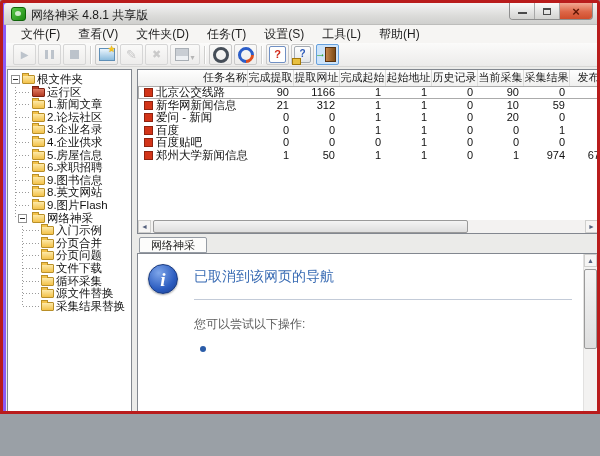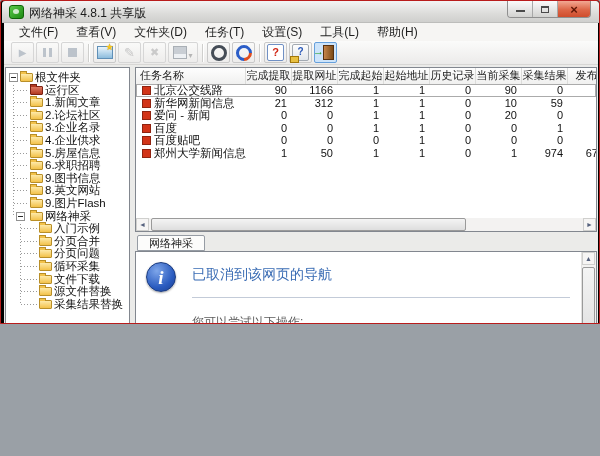--- a/index.html
+++ b/index.html
@@ -1,17 +1,17 @@
 <!DOCTYPE html>
 <html><head>
 <meta charset="utf-8">
 <style>
   html,body{margin:0;padding:0;background:#9aa0a6;font-family:"Liberation Sans","DejaVu Sans",sans-serif;}
   *{box-sizing:border-box;}
-  .window{position:relative;width:600px;height:324px;background:#000000;border:1px solid #b91c1c;border-radius:3px 3px 0 0;overflow:hidden;}
+  .window{position:relative;width:600px;height:414px;background:#8b5cf6;border:3px solid #b91c1c;border-radius:3px 3px 0 0;overflow:hidden;}
   
   .titlebar{position:absolute;left:1px;top:0;width:597px;height:22px;background:linear-gradient(#f4f4f4,#dcdcda 60%,#cfcfcd);border-bottom:1px solid #bdbdbb;border-radius:3px 3px 0 0;}
   .app-icon{position:absolute;left:7px;top:4px;width:15px;height:14px;border-radius:3px;background:linear-gradient(135deg,#59c94a,#1d8a12);border:1px solid #0f6408;}
   .app-icon::after{content:"";position:absolute;left:3px;top:3px;width:6px;height:5px;border-radius:50%;background:rgba(255,255,255,.75);}
   .title-text{position:absolute;left:27px;top:4px;font-size:12px;color:#1c1c1c;white-space:nowrap;}
   .win-buttons{position:absolute;right:8px;top:0;height:17px;display:flex;border:1px solid #8f8f8f;border-top:none;border-radius:0 0 4px 4px;overflow:hidden;}
   .win-btn{width:25px;height:16px;background:linear-gradient(#fbfbfb,#d2d2d0);border-right:1px solid #a8a8a8;display:flex;align-items:center;justify-content:center;}
   .win-btn.close{width:32px;border-right:none;background:linear-gradient(#f2a893,#dd6647 55%,#cf4d2c);}
   .glyph-min{width:9px;height:3px;border-bottom:2px solid #4a4a4a;margin-top:2px;}
   .glyph-max{width:8px;height:7px;border:1px solid #4a4a4a;border-top-width:2px;}
@@ -59,21 +59,21 @@
   .expander::after{content:"";position:absolute;left:1px;top:3px;width:5px;height:1px;background:#2b2b2b;}
   .d0 .expander{left:3px;} .d1 .expander{left:10px;}
   .stub{position:absolute;top:6px;height:1px;background-image:repeating-linear-gradient(to right,#9a9a9a 0 1px,transparent 1px 3px);}
   .d1 .stub{left:8px;width:14px;} .d2 .stub{left:15px;width:16px;}
   .tree-guide{position:absolute;width:1px;background-image:repeating-linear-gradient(to bottom,#9a9a9a 0 1px,transparent 1px 3px);}
   .guide1{left:7px;top:17px;height:132px;} .guide2{left:14px;top:156px;height:81px;}
   
   .table-panel{position:absolute;left:131px;top:44px;width:462px;height:165px;background:#fff;border:1px solid #82878f;overflow:hidden;}
   .thead{height:16px;white-space:nowrap;border-bottom:1px solid #d6d6d6;}
   .th{display:inline-block;height:16px;line-height:15px;font-size:11px;color:#222;text-align:center;background:linear-gradient(#fefefe,#f0f0ef);border-right:1px solid #dcdcda;overflow:hidden;vertical-align:top;}
-  .th.first{text-align:left;padding-left:4px;}
+  .th.first{text-align:right;padding-left:4px;}
   .tr{height:12.5px;line-height:12.5px;white-space:nowrap;}
   .tr.focused{box-shadow:inset 0 0 0 1px #ababab;}
   .td{display:inline-block;height:12.5px;font-size:11px;color:#111;vertical-align:top;overflow:hidden;}
   .td.num{text-align:right;padding-right:5px;}
   .td.last{padding-right:30px;overflow:visible;}
   .td.name{font-size:11.5px;padding-left:6px;}
   .task-square{display:inline-block;width:9px;height:9px;background:#d23418;border:1px solid #8f2310;margin-right:3px;vertical-align:-1px;}
   
   .sb{position:absolute;background:#f3f2f1;}
   .sb-arrow{position:absolute;width:13px;height:13px;background:#f6f5f4;border:1px solid #cfcfcd;color:#55617d;font-size:7px;line-height:11px;text-align:center;}
@@ -186,22 +186,22 @@
         <div class="tree-row d1"><span class="stub"></span><span class="folder"></span><span class="tree-label">4.企业供求</span></div>
         <div class="tree-row d1"><span class="stub"></span><span class="folder"></span><span class="tree-label">5.房屋信息</span></div>
         <div class="tree-row d1"><span class="stub"></span><span class="folder"></span><span class="tree-label">6.求职招聘</span></div>
         <div class="tree-row d1"><span class="stub"></span><span class="folder"></span><span class="tree-label">9.图书信息</span></div>
         <div class="tree-row d1"><span class="stub"></span><span class="folder"></span><span class="tree-label">8.英文网站</span></div>
         <div class="tree-row d1"><span class="stub"></span><span class="folder"></span><span class="tree-label">9.图片Flash</span></div>
         <div class="tree-row d1"><span class="expander"></span><span class="folder"></span><span class="tree-label">网络神采</span></div>
         <div class="tree-row d2"><span class="stub"></span><span class="folder"></span><span class="tree-label">入门示例</span></div>
         <div class="tree-row d2"><span class="stub"></span><span class="folder"></span><span class="tree-label">分页合并</span></div>
         <div class="tree-row d2"><span class="stub"></span><span class="folder"></span><span class="tree-label">分页问题</span></div>
+        <div class="tree-row d2"><span class="stub"></span><span class="folder"></span><span class="tree-label">文件下载</span></div>
         <div class="tree-row d2"><span class="stub"></span><span class="folder"></span><span class="tree-label">循环采集</span></div>
-        <div class="tree-row d2"><span class="stub"></span><span class="folder"></span><span class="tree-label">文件下载</span></div>
         <div class="tree-row d2"><span class="stub"></span><span class="folder"></span><span class="tree-label">源文件替换</span></div>
         <div class="tree-row d2"><span class="stub"></span><span class="folder"></span><span class="tree-label">采集结果替换</span></div>
       </div>
 
     <div class="table-panel">
       <div class="thead" id="thead"><div class="th first" style="width: 110px;">任务名称</div><div class="th" style="width: 46px;">完成提取</div><div class="th" style="width: 46px;">提取网址</div><div class="th" style="width: 46px;">完成起始</div><div class="th" style="width: 46px;">起始地址</div><div class="th" style="width: 46px;">历史记录</div><div class="th" style="width: 46px;">当前采集</div><div class="th" style="width: 46px;">采集结果</div><div class="th" style="width: 60px;">发布重复</div></div>
       <div id="tbody">
           <div class="tr focused"><div class="td name" style="width: 110px;"><span class="task-square" style="background: rgb(210, 52, 24);"></span><span>北京公交线路</span></div><div class="td num" style="width: 46px;">90</div><div class="td num" style="width: 46px;">1166</div><div class="td num" style="width: 46px;">1</div><div class="td num" style="width: 46px;">1</div><div class="td num" style="width: 46px;">0</div><div class="td num" style="width: 46px;">90</div><div class="td num" style="width: 46px;">0</div><div class="td num last" style="width: 60px;"></div></div>
           <div class="tr"><div class="td name" style="width: 110px;"><span class="task-square" style="background: rgb(210, 52, 24);"></span><span>新华网新闻信息</span></div><div class="td num" style="width: 46px;">21</div><div class="td num" style="width: 46px;">312</div><div class="td num" style="width: 46px;">1</div><div class="td num" style="width: 46px;">1</div><div class="td num" style="width: 46px;">0</div><div class="td num" style="width: 46px;">10</div><div class="td num" style="width: 46px;">59</div><div class="td num last" style="width: 60px;"></div></div>
           <div class="tr"><div class="td name" style="width: 110px;"><span class="task-square" style="background: rgb(210, 52, 24);"></span><span>爱问 - 新闻</span></div><div class="td num" style="width: 46px;">0</div><div class="td num" style="width: 46px;">0</div><div class="td num" style="width: 46px;">1</div><div class="td num" style="width: 46px;">1</div><div class="td num" style="width: 46px;">0</div><div class="td num" style="width: 46px;">20</div><div class="td num" style="width: 46px;">0</div><div class="td num last" style="width: 60px;"></div></div>

